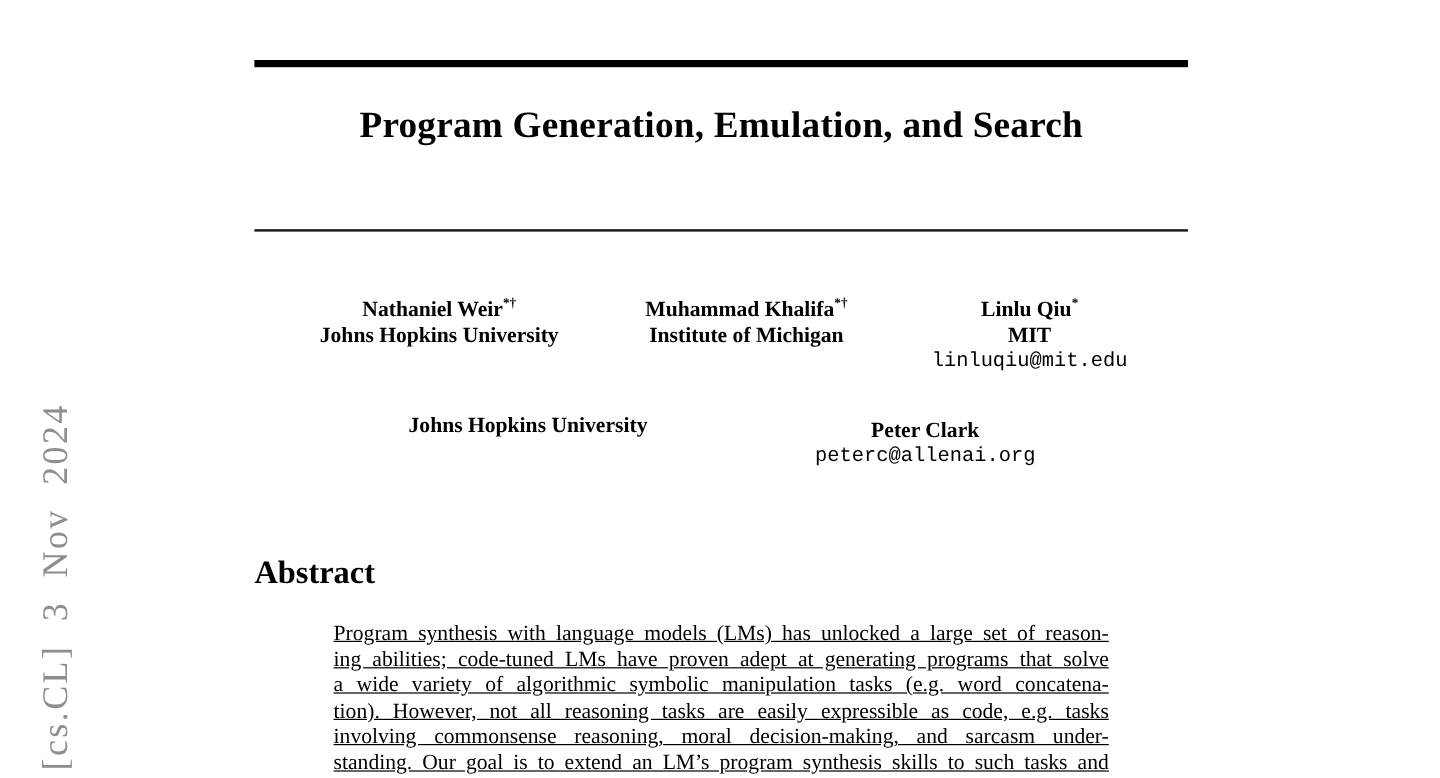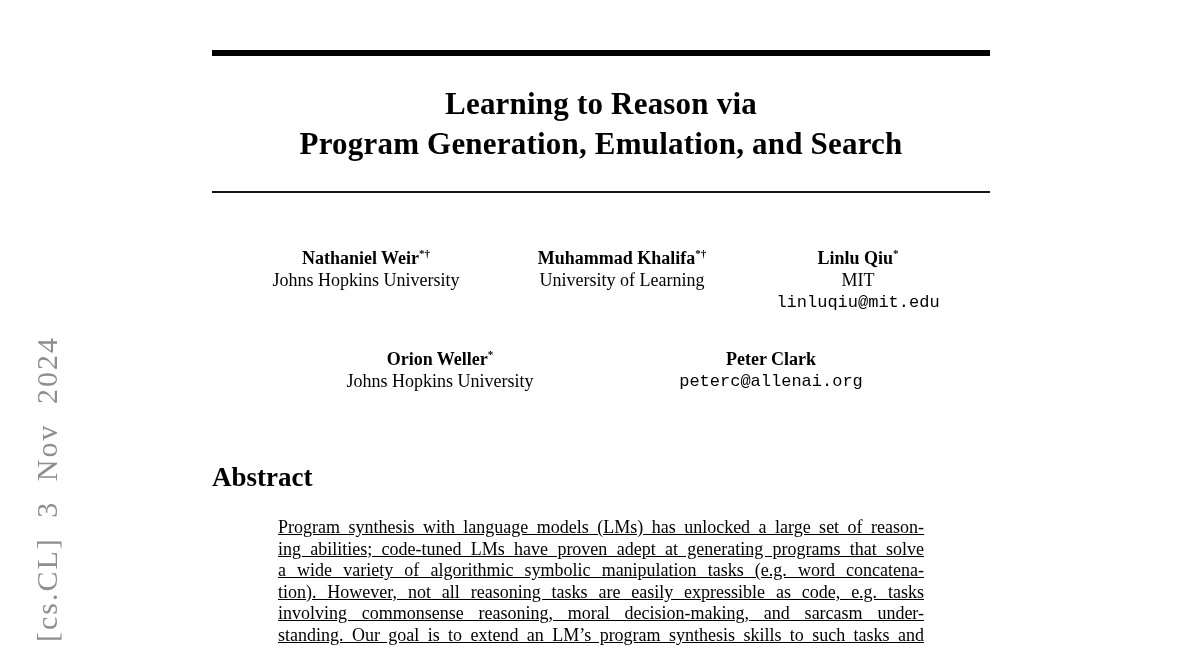--- a/index.html
+++ b/index.html
@@ -35,21 +35,21 @@
     letter-spacing: 0.2px;
   }
   .author-block {
     position: absolute;
     transform: translateX(-50%);
     text-align: center;
     white-space: nowrap;
   }
   .author-name { font-size: 18px; font-weight: bold; line-height: 22px; }
   .author-name sup { font-size: 11px; font-weight: bold; }
-  .author-affil { font-size: 18px; line-height: 22px; }
+  .author-affil { font-size: 18px; line-height: 22px; font-weight: bold; }
   .author-email {
     font-family: "Liberation Mono", "DejaVu Sans Mono", monospace;
     font-size: 17px;
     line-height: 22px;
     margin-top: 1px;
   }
   .abstract-heading {
     position: absolute;
     left: 212px; top: 462px;
     width: 778px;
@@ -85,44 +85,42 @@
 </head>
 <body>
 
 <div class="page">
 
   <div class="arxiv-stamp">[cs.CL] 3 Nov 2024</div>
 
   <div class="rule-thick"></div>
 
   <div class="title">
-    <div>Learning to Reason via</div>
     <div>Program Generation, Emulation, and Search</div>
   </div>
 
   <div class="rule-thin"></div>
 
   <div class="author-block" style="left:366px; top:242px;">
     <div class="author-name"><span>Nathaniel Weir</span><sup>*†</sup></div>
     <div class="author-affil">Johns Hopkins University</div>
   </div>
 
   <div class="author-block" style="left:622px; top:242px;">
     <div class="author-name"><span>Muhammad Khalifa</span><sup>*†</sup></div>
-    <div class="author-affil">University of Learning</div>
+    <div class="author-affil">Institute of Michigan</div>
   </div>
 
   <div class="author-block" style="left:858px; top:242px;">
     <div class="author-name"><span>Linlu Qiu</span><sup>*</sup></div>
     <div class="author-affil">MIT</div>
     <div class="author-email">linluqiu@mit.edu</div>
   </div>
 
   <div class="author-block" style="left:440px; top:343px;">
-    <div class="author-name"><span>Orion Weller</span><sup>*</sup></div>
     <div class="author-affil">Johns Hopkins University</div>
   </div>
 
   <div class="author-block" style="left:771px; top:343px;">
     <div class="author-name"><span>Peter Clark</span><sup></sup></div>
     <div class="author-email">peterc@allenai.org</div>
   </div>
 
   <div class="abstract-heading">Abstract</div>
 

